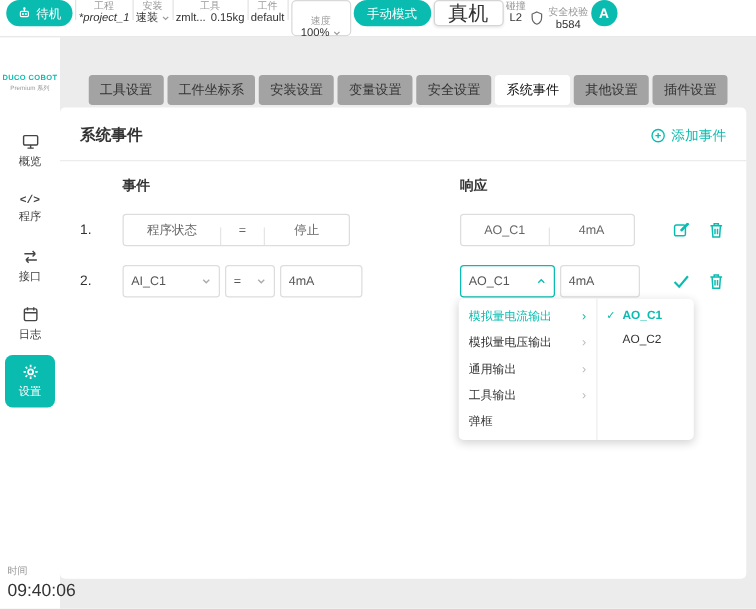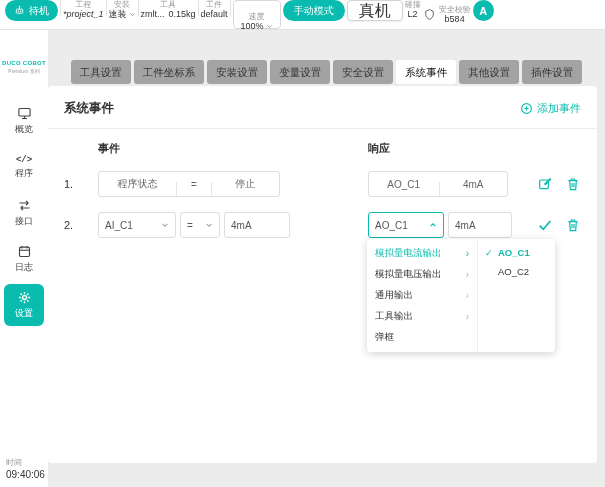--- a/index.html
+++ b/index.html
@@ -50,21 +50,21 @@
     width:40px; height:42px; display:flex; flex-direction:column; align-items:center;
     justify-content:center; gap:2px; color:#444; margin-bottom:4px; border-radius:6px; cursor:pointer;
   }
   .nav-item svg, .nav-item .code-txt { color:#444; }
   .nav-item span.nav-lbl { font-size:9px; }
   .nav-item.active { background:#0abcb0; color:#fff; }
   .nav-item.active svg, .nav-item.active .code-txt { color:#fff; }
   .code-txt { font-size:9px; font-weight:bold; font-family:"Liberation Mono","DejaVu Sans Mono",monospace; }
   .time-block { position:absolute; bottom:6px; left:6px; line-height:1.3; }
   .time-label { font-size:8px; color:#999; }
-  .time-value { font-size:10px; color:#333; }
+  .time-value { font-size:14px; color:#333; }
   
   .main { flex:1; display:flex; flex-direction:column; min-width:0; }
   .tabs-row { margin-top:30px; height:24px; display:flex; justify-content:center; gap:3px; }
   .tab {
     height:24px; line-height:24px; padding:0 9px; font-size:10.5px; color:#333;
     background:#a3a3a3; border-radius:3px; cursor:pointer;
   }
   .tab.active { background:#fff; color:#111; }
   .card {
     flex:1; background:#fff; border-radius:4px; margin:2px 8px 24px 0;

